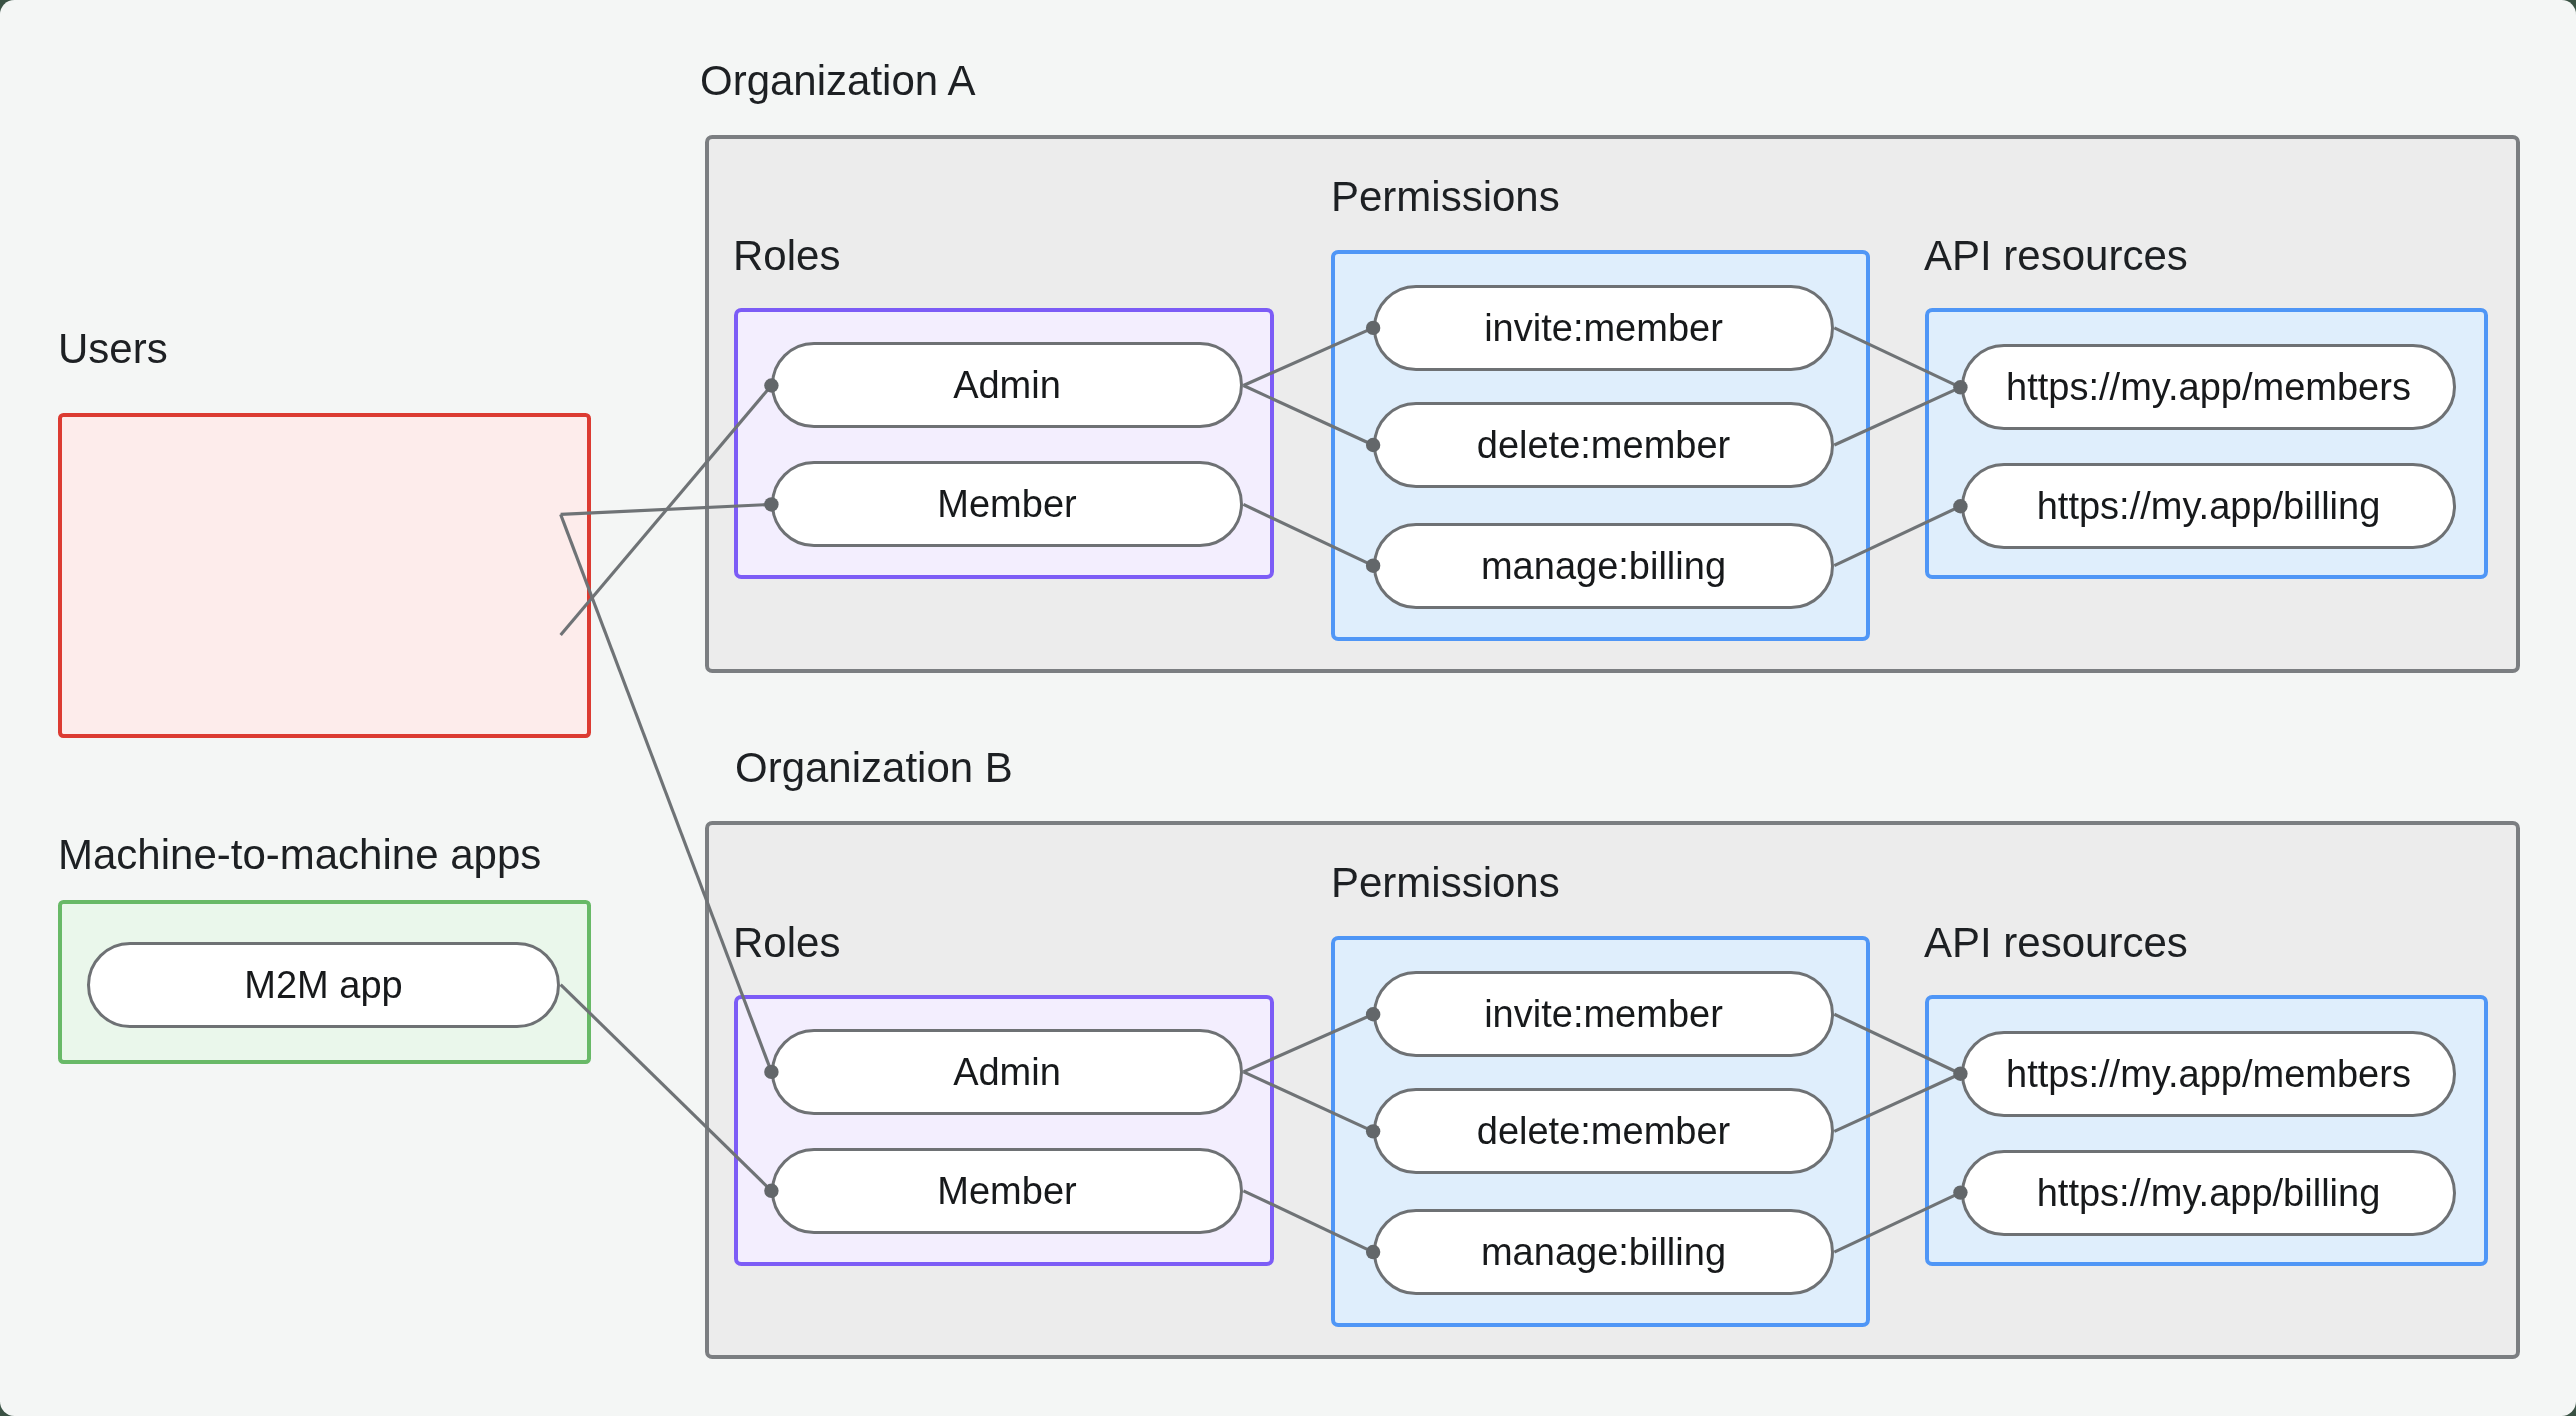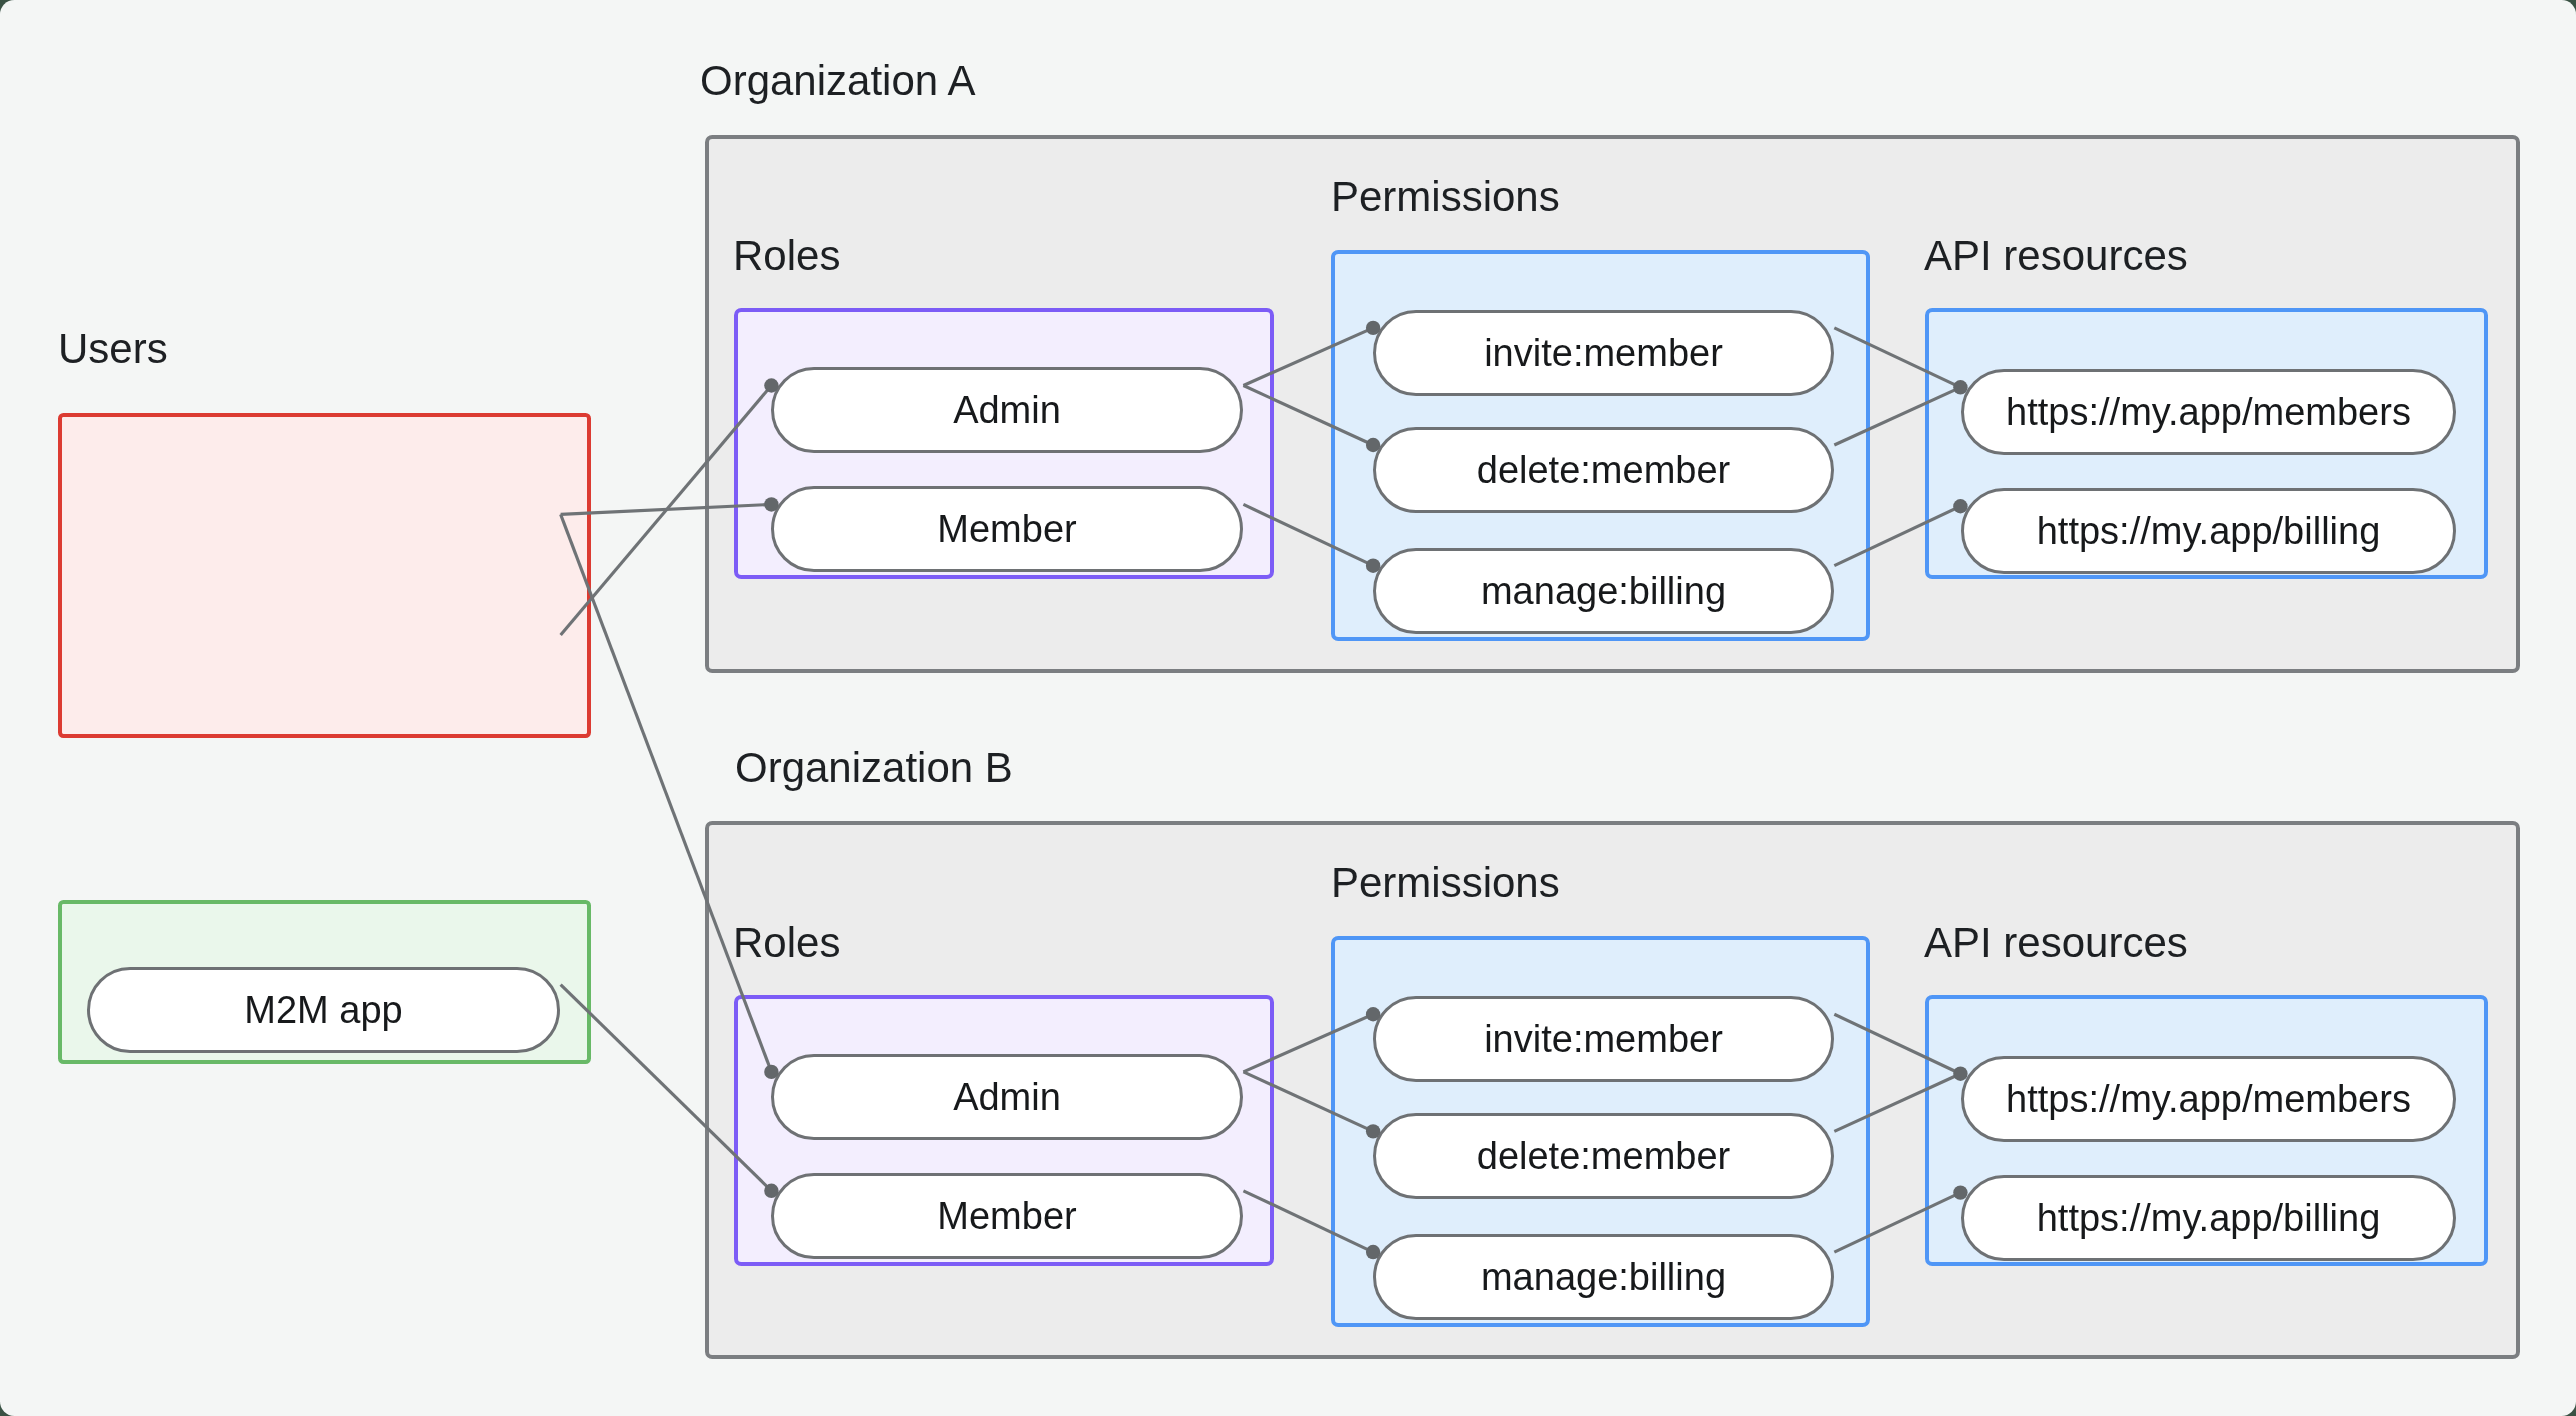--- a/index.html
+++ b/index.html
@@ -44,21 +44,20 @@
     background:#ffffff;
     border:3.2px solid #6e7174;
     border-radius:54px;
     box-sizing:border-box;
     display:flex;
     align-items:center;
     justify-content:center;
     font-size:38px;
     color:#17191b;
     white-space:nowrap;
-    margin-top:25px;
   }
   .overlay{
     position:absolute;
     left:0;top:0;
     pointer-events:none;
   }
 
   #users-label{left:58px;top:327px}
   #users-box{left:58px;top:413px;width:533px;height:325px}
   #sarah-pill{left:87px;top:471px;width:473px;height:86px}
@@ -111,20 +110,21 @@
   <div class="group red" id="users-box"></div>
   <div class="group green" id="m2m-box"></div>
   <div class="group purple" id="orga-roles-box"></div>
   <div class="group blue" id="orga-perm-box"></div>
   <div class="group blue" id="orga-api-box"></div>
   <div class="group purple" id="orgb-roles-box"></div>
   <div class="group blue" id="orgb-perm-box"></div>
   <div class="group blue" id="orgb-api-box"></div>
 
   <div class="label" id="users-label">Users</div>
+  <div class="label" id="m2m-label">Machine-to-machine apps</div>
 
   <div class="label" id="orga-title">Organization A</div>
   <div class="label" id="orga-roles-label">Roles</div>
   <div class="label" id="orga-perm-label">Permissions</div>
   <div class="label" id="orga-api-label">API resources</div>
 
   <div class="label" id="orgb-title">Organization B</div>
   <div class="label" id="orgb-roles-label">Roles</div>
   <div class="label" id="orgb-perm-label">Permissions</div>
   <div class="label" id="orgb-api-label">API resources</div>

